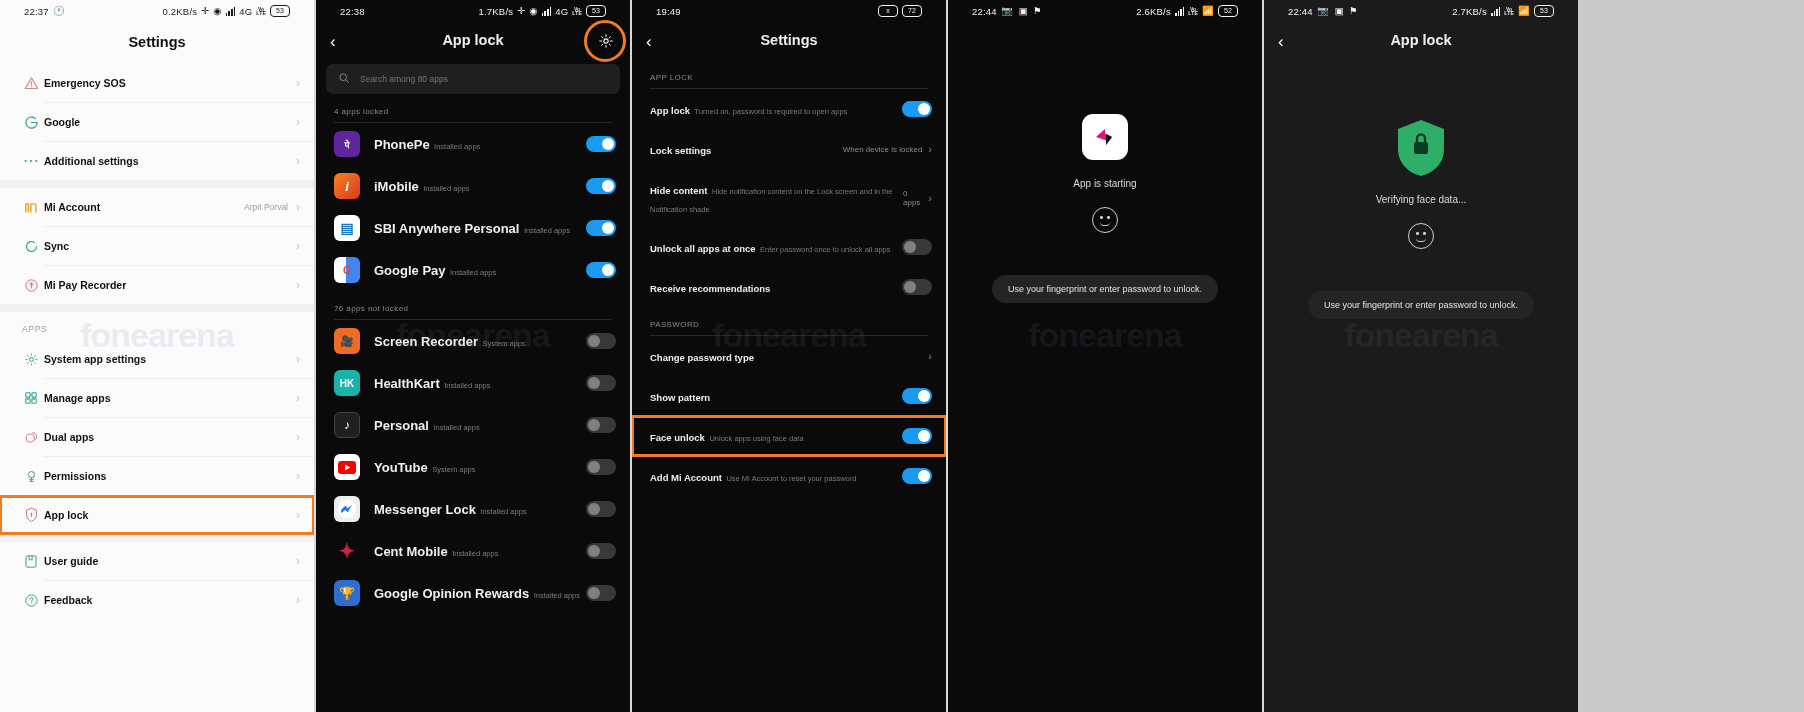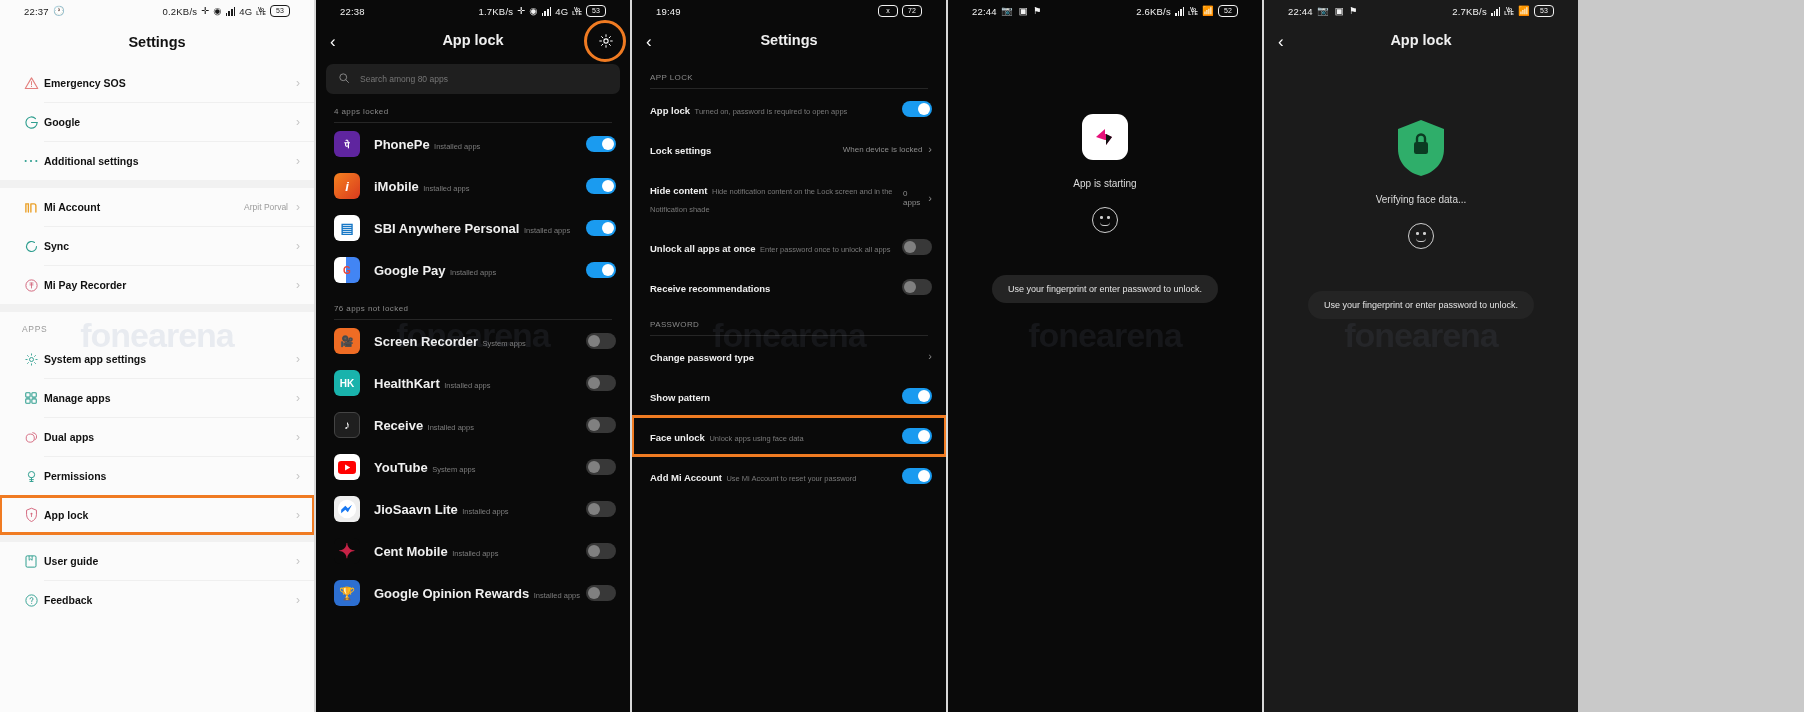--- a/index.html
+++ b/index.html
@@ -421,21 +421,21 @@
         <span class="appname">HealthKart</span>
         <span class="appsub">Installed apps</span>
       </span>
       <span class="toggle off">
           <span class="knob"></span>
         </span>
     </div>
     <div class="approw">
       <span class="appicon" style="background:#1f1f1f;border:1px solid #444;font-size:12px">♪</span>
       <span class="apptext">
-        <span class="appname">Receive</span>
+        <span class="appname">Personal</span>
         <span class="appsub">Installed apps</span>
       </span>
       <span class="toggle off">
           <span class="knob"></span>
         </span>
     </div>
     <div class="approw">
       <span class="appicon" style="background:#fff">
         <svg width="18" height="13" viewBox="0 0 28 20">
             <rect x="0" y="0" width="28" height="20" rx="5" fill="#ff0000"></rect>
@@ -451,21 +451,21 @@
         </span>
     </div>
     <div class="approw">
       <span class="appicon" style="background:#eeeeee">
         <svg width="20" height="20" viewBox="0 0 24 24">
             <circle cx="12" cy="12" r="11" fill="#fff"></circle>
             <path d="M5 13l5-5 3 3 5-4-5 9-3-3-5 4z" fill="#1778f2"></path>
           </svg>
       </span>
       <span class="apptext">
-        <span class="appname">JioSaavn Lite</span>
+        <span class="appname">Messenger Lock</span>
         <span class="appsub">Installed apps</span>
       </span>
       <span class="toggle off">
           <span class="knob"></span>
         </span>
     </div>
     <div class="approw">
       <span class="appicon" style="background:#0a0a0a;color:#c62246;font-size:20px">✦</span>
       <span class="apptext">
         <span class="appname">Cent Mobile</span>

